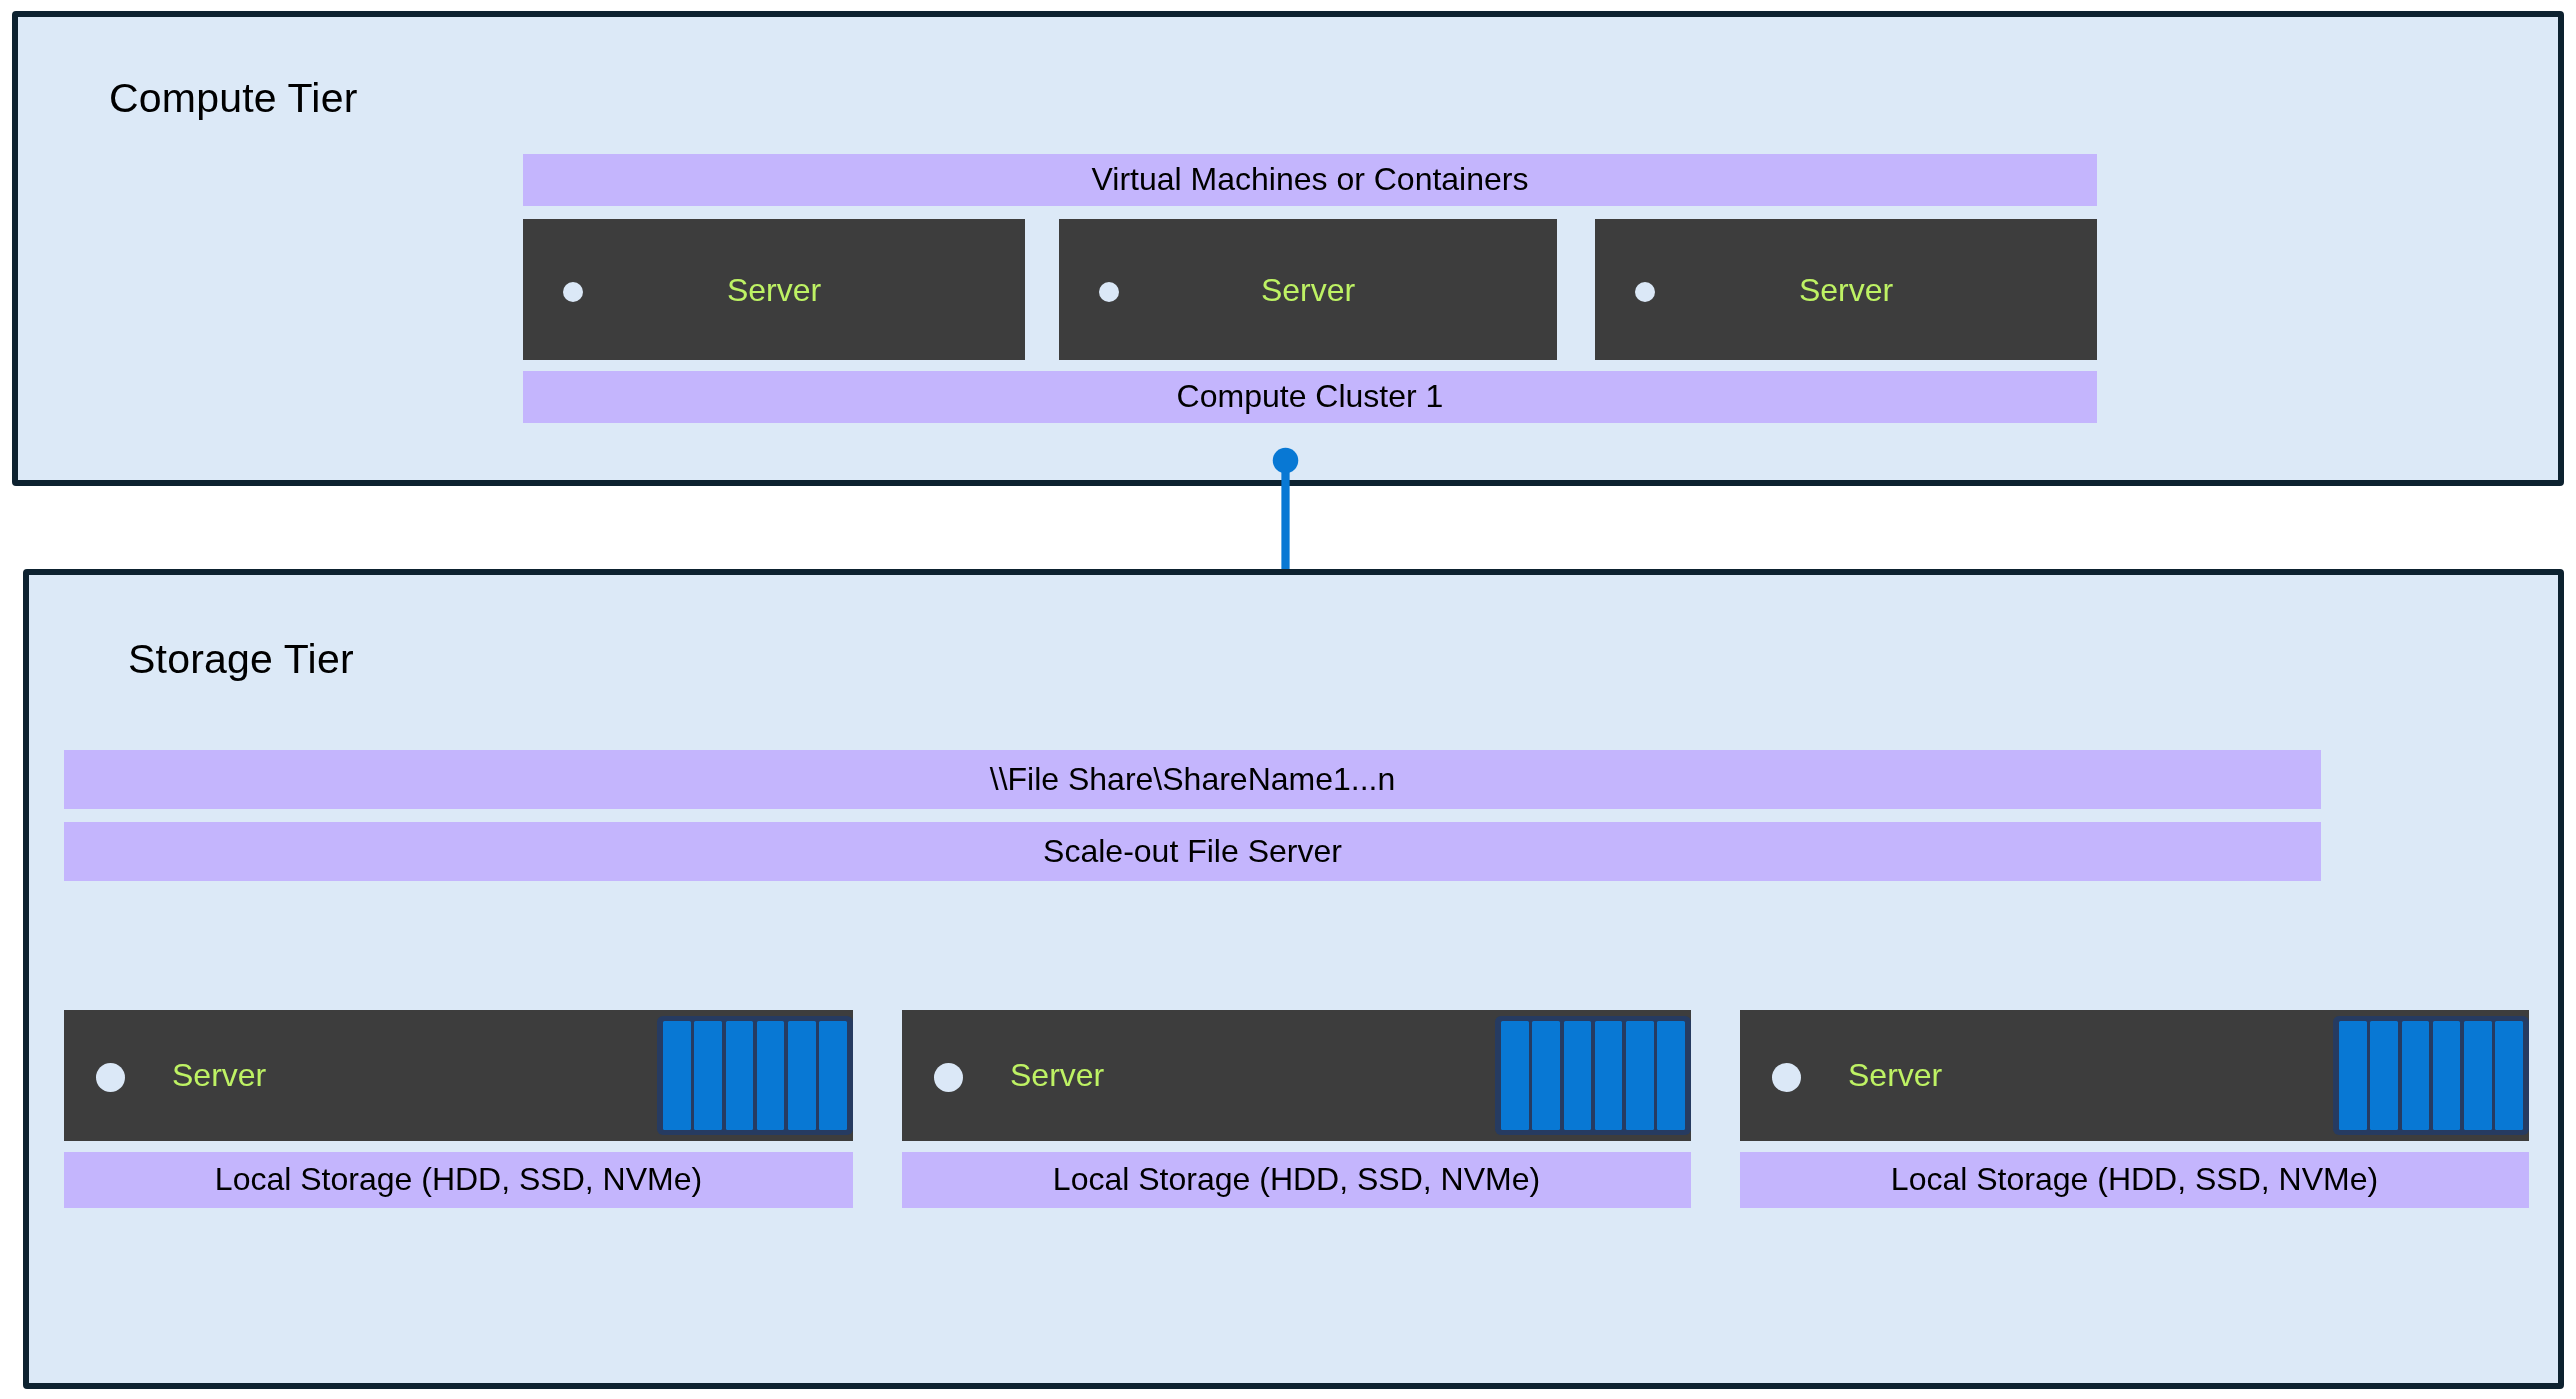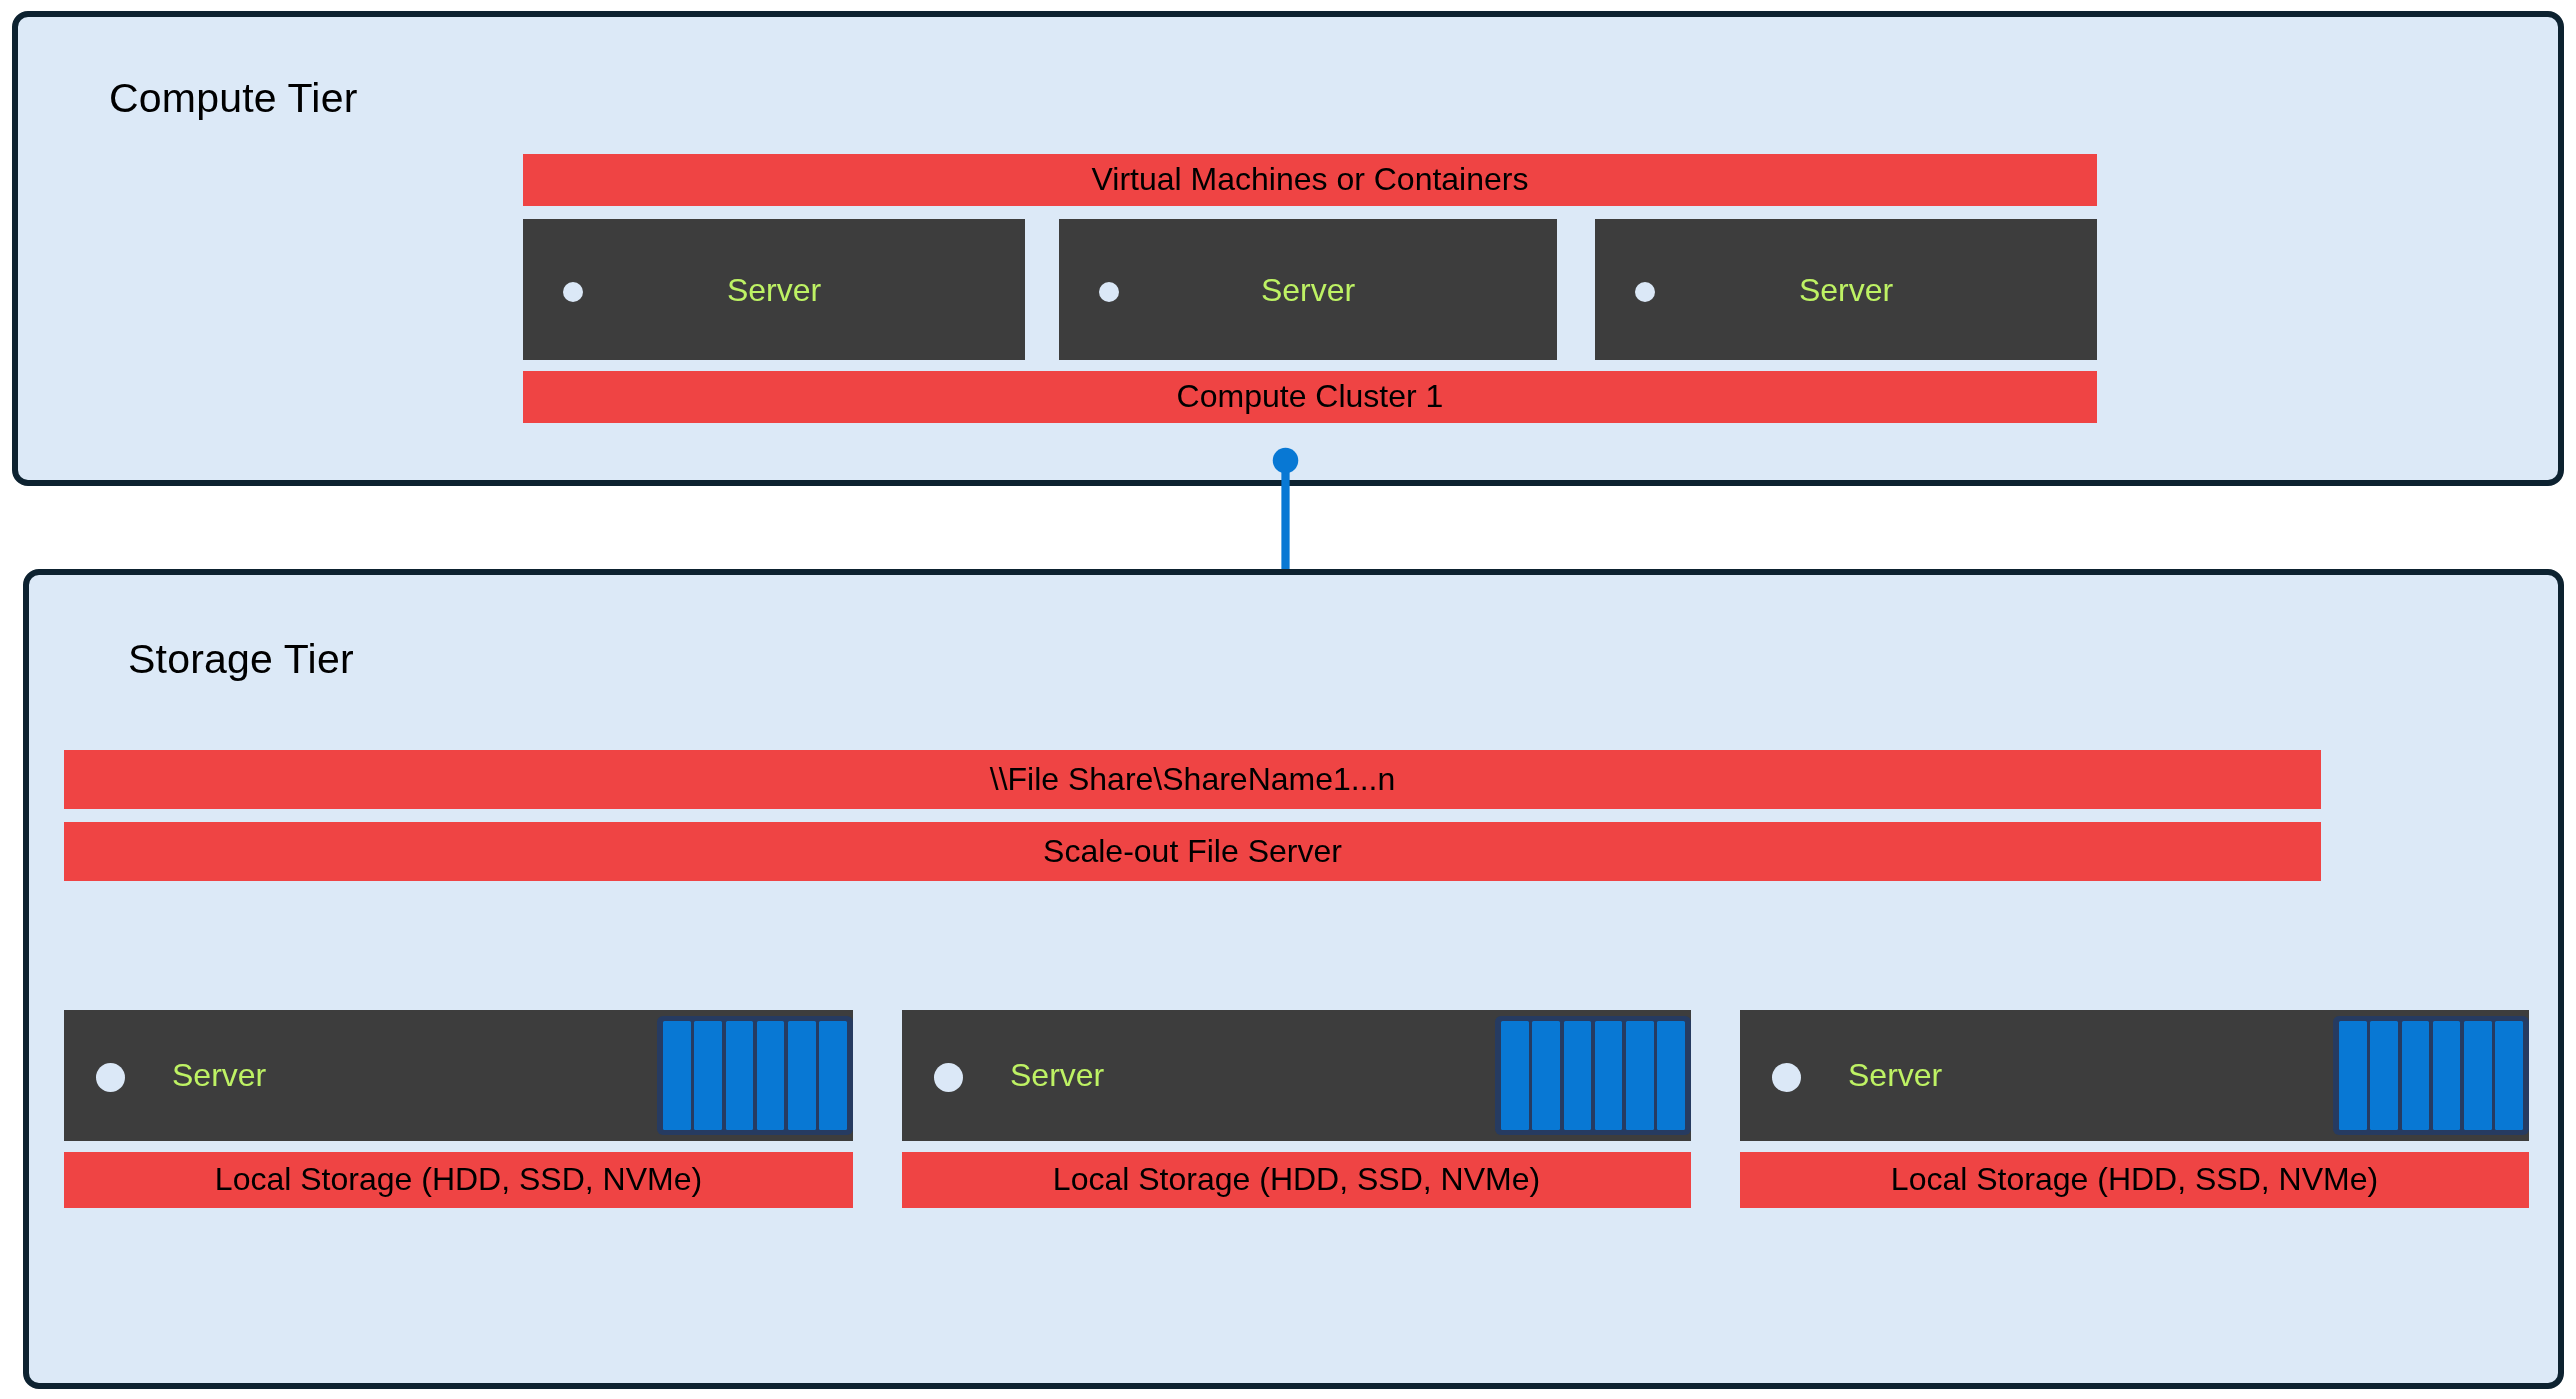--- a/index.html
+++ b/index.html
@@ -13,21 +13,21 @@
     font-family: "Liberation Sans", sans-serif;
     position: relative;
     overflow: hidden;
   }
 
   
   .tier {
     position: absolute;
     background: #dce9f7;
     border: 6px solid #0d2230;
-    border-radius: 16px;
+    border-radius: 4px;
     box-sizing: border-box;
   }
   #compute-tier {
     left: 12px;
     top: 10.7px;
     width: 2552px;
     height: 475px;
   }
   #storage-tier {
     left: 23px;
@@ -44,21 +44,21 @@
     font-weight: 400;
     letter-spacing: 0.2px;
     white-space: nowrap;
   }
   #compute-tier-title { left: 91px; top: 58px; }
   #storage-tier-title { left: 99px; top: 61px; }
 
   
   .bar {
     position: absolute;
-    background: #ef4444;
+    background: #c4b5fd;
     color: #000000;
     display: flex;
     align-items: center;
     justify-content: center;
     font-size: 32px;
     box-sizing: border-box;
     white-space: nowrap;
   }
 
   

